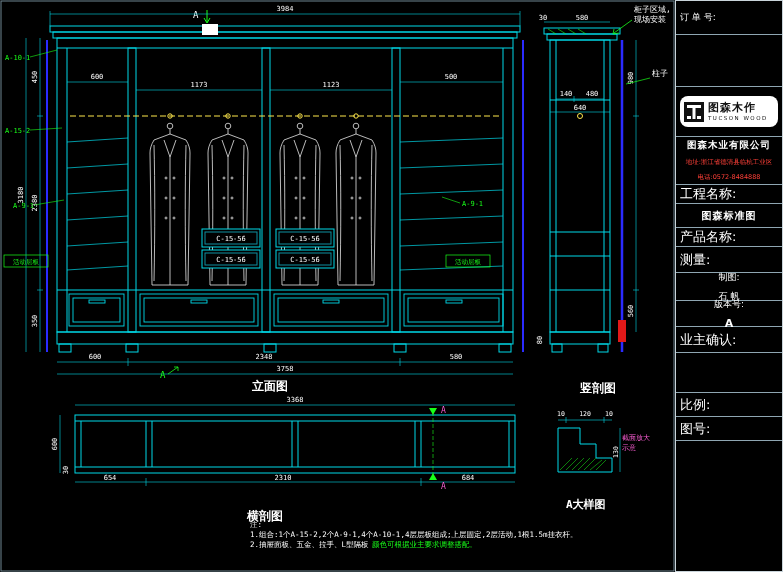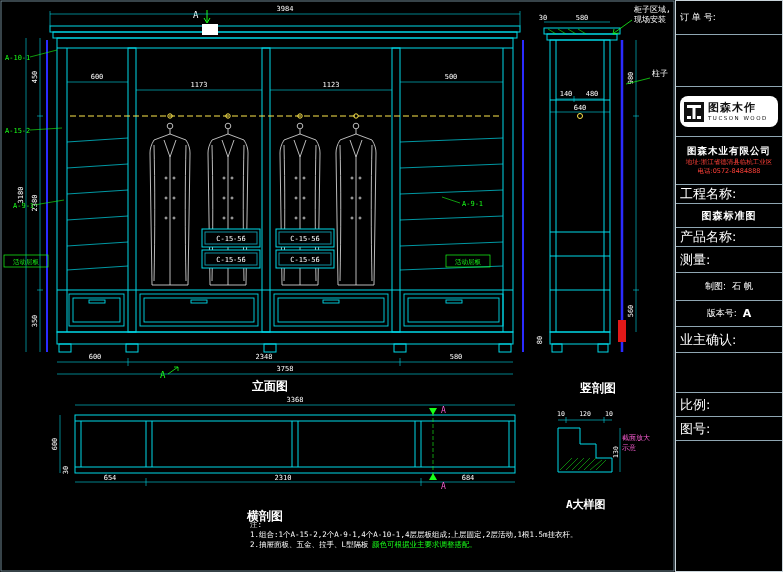--- a/index.html
+++ b/index.html
@@ -9,22 +9,22 @@
   
   .panel{position:absolute;left:675px;top:0;width:108px;height:572px;box-sizing:border-box;
          border:1px solid #c9d4da;display:flex;flex-direction:column;background:#000;}
   .tb-row{box-sizing:border-box;border-bottom:1px solid #8fa6b2;color:#fff;display:flex;
           flex-direction:column;justify-content:center;padding:9px 4px;font-size:9px;flex:none;}
   .h34{height:34px}.h52{height:52px}.h50{height:50px}.h48{height:48px}.h16{height:16px}
   .h24{height:24px}.h26{height:26px}.h28{height:28px}.h40{height:40px}.grow{flex:1}
   .lab{font-size:13px}
   .val{align-items:center;text-align:center;font-size:10px;font-weight:bold;letter-spacing:1px}
   .val2{align-items:center;text-align:center;font-size:9px;font-weight:bold;line-height:1.5}
-  .pair{flex-direction:row;align-items:center;gap:6px}
-  .company{text-align:center;gap:0}
+  .pair{flex-direction:column;align-items:center;gap:6px}
+  .company{text-align:center;gap:6px}
   .company-name{font-size:9.5px;font-weight:bold;letter-spacing:1px}
   .addr{color:#ff4038;font-size:6.5px}
   .page{align-items:center;justify-content:flex-start;padding-top:8px;font-size:8px}
   .ver{font-size:11px;font-weight:bold}
   .logo-band{background:#fff;height:40px;display:flex;align-items:center;gap:4px;padding:0 4px;border-radius:8px}
   .logo-text{color:#111;line-height:1.1}
   .logo-name{font-size:11px;font-weight:bold;letter-spacing:1px}
   .logo-sub{font-size:5.5px;letter-spacing:1.5px}
 </style>
 </head>

